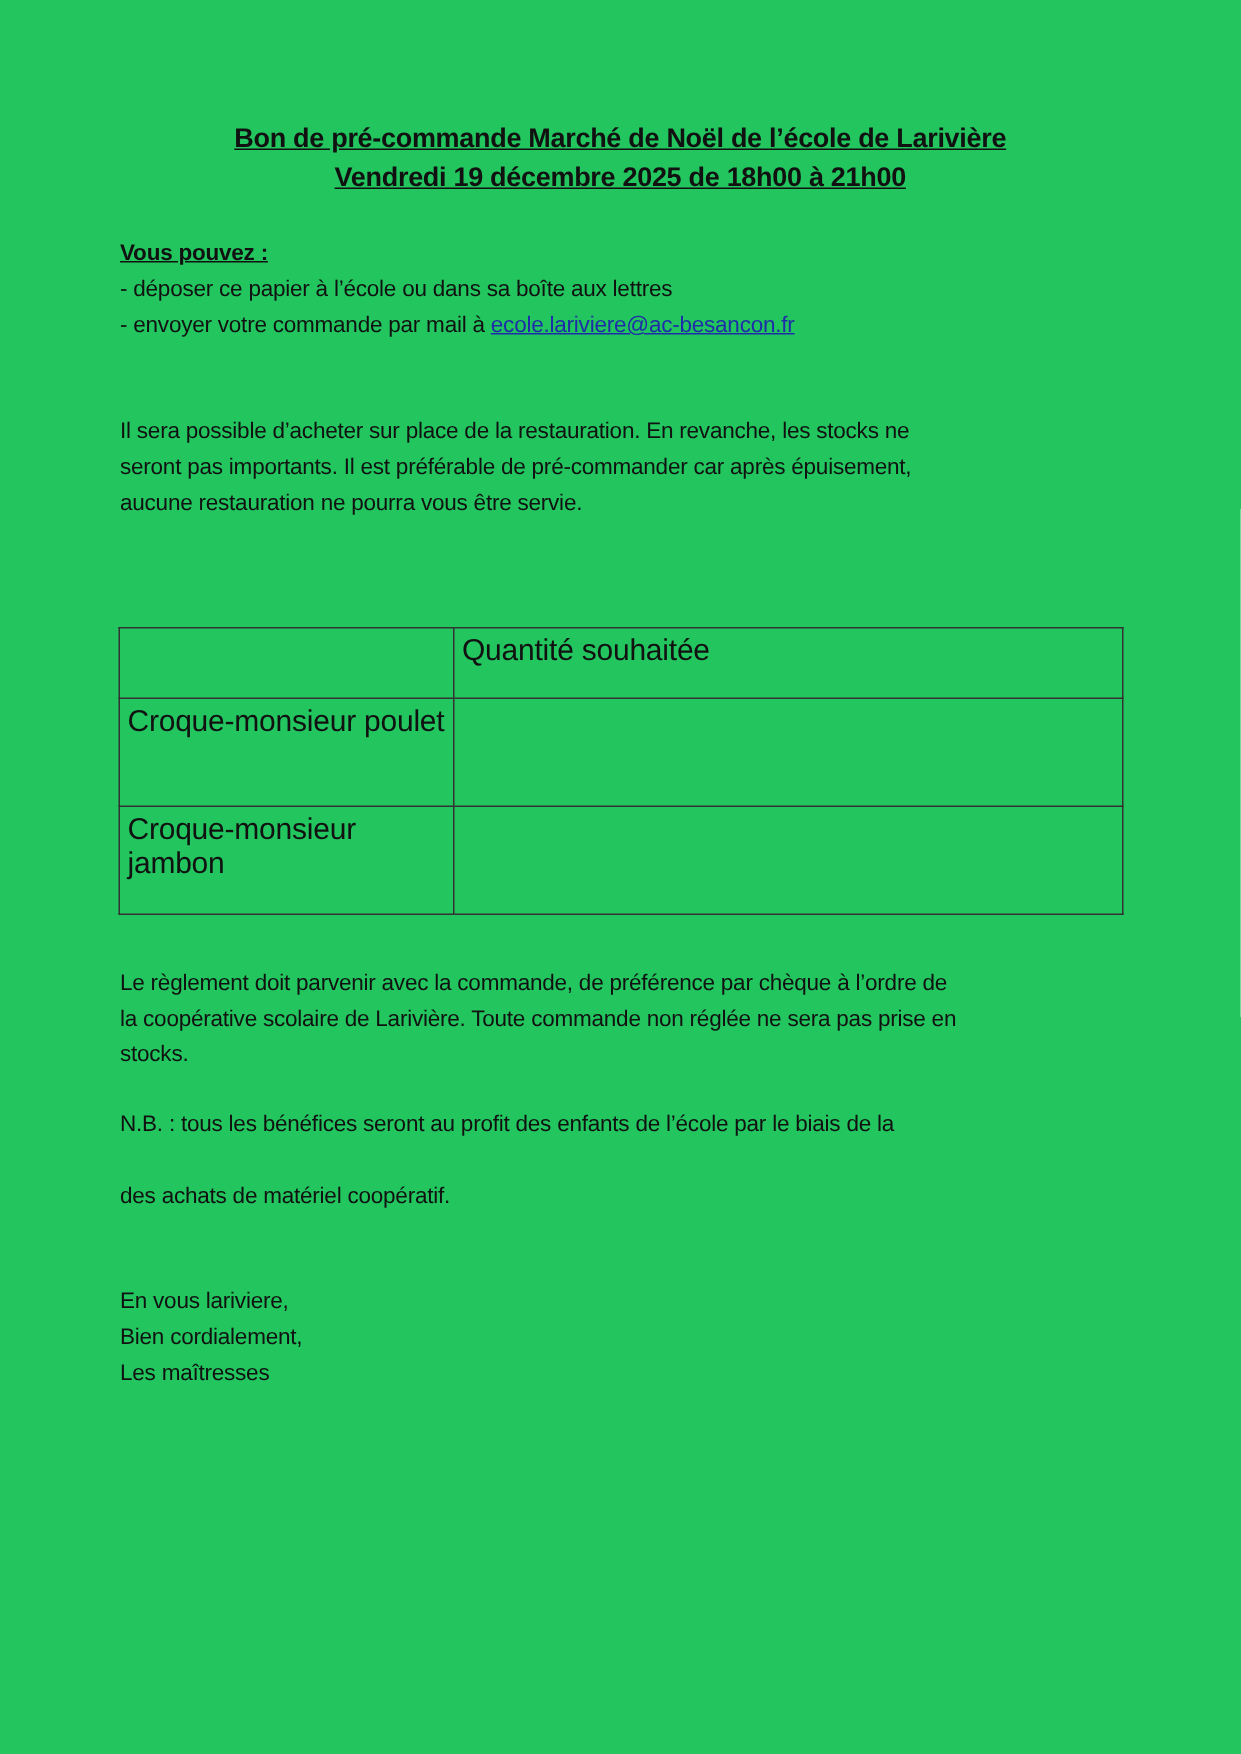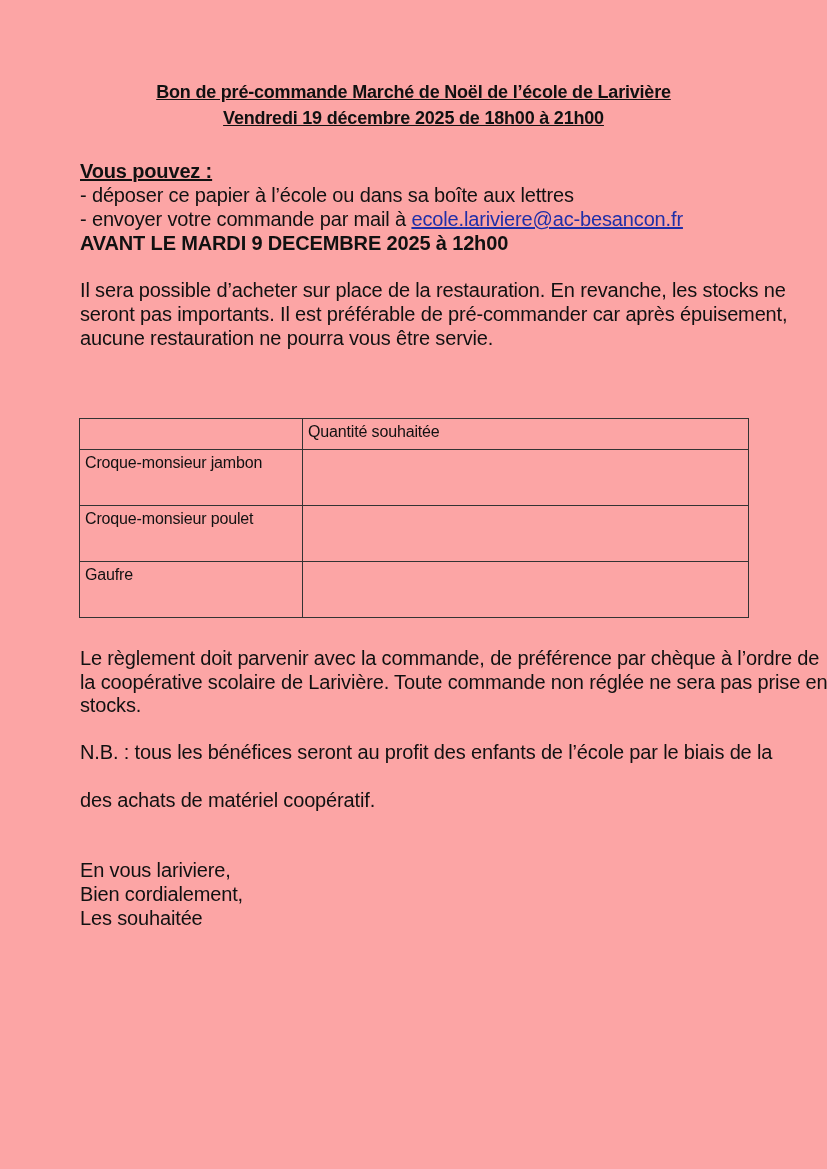--- a/index.html
+++ b/index.html
@@ -1,76 +1,71 @@
 <!DOCTYPE html>
 <html><head>
   <meta charset="utf-8">
   <style>
     html, body { margin: 0; padding: 0; background: #ffffff; }
     body { width: 827px; height: 1169px; position: relative; overflow: hidden;
       font-family: "Liberation Sans", sans-serif; color: #111; font-size: 16px; }
-    .page { position: absolute; left: 0; top: 0; width: 827px; height: 1169px; background: #fca5a5; }
+    .page { position: absolute; left: 0; top: 0; width: 827px; height: 1169px; background: #22c55e; }
     .title { position: absolute; left: 0; width: 827px; text-align: center; font-weight: bold;
       text-decoration: underline; font-size: 18px; letter-spacing: -0.2px; }
     .t1 { top: 82px; }
     .t2 { top: 108px; }
-    .line { position: absolute; left: 80px; white-space: nowrap; font-size: 20px; letter-spacing: -0.15px; }
+    .line { position: absolute; left: 80px; white-space: nowrap; font-size: 15px; letter-spacing: -0.15px; }
     .bold { font-weight: bold; }
     .ul { text-decoration: underline; }
     .link { color: #1f2ea8; text-decoration: underline; }
     table.order { position: absolute; left: 79px; top: 418px; width: 670px; border-collapse: collapse; }
-    table.order td { border: 1px solid #333; vertical-align: top; padding: 4px 5px 0 5px; font-size: 16px;
+    table.order td { border: 1px solid #333; vertical-align: top; padding: 4px 5px 16px 5px; font-size: 20px;
       letter-spacing: -0.15px; }
     table.order td.c1 { width: 212px; }
     table.order tr.head td { height: 26px; }
     table.order tr.item td { height: 51px; }
   </style>
 </head>
 <body>
 
 <div class="page">
 
   <div class="title t1">Bon de pré-commande Marché de Noël de l’école de Larivière </div>
   <div class="title t2">Vendredi 19 décembre 2025 de 18h00 à 21h00</div>
 
   <div class="line bold ul" style="top:160px">Vous pouvez :</div>
   <div class="line" style="top:184px">- déposer ce papier à l’école ou dans sa boîte aux lettres</div>
   <div class="line" style="top:208px"><span>- envoyer votre commande par mail à </span><a class="link" href="mailto:ecole.lariviere@ac-besancon.fr">ecole.lariviere@ac-besancon.fr</a></div>
-  <div class="line bold" style="top:232px">AVANT LE MARDI 9 DECEMBRE 2025 à 12h00</div>
 
   <div class="line" style="top:279px">Il sera possible d’acheter sur place de la restauration. En revanche, les stocks ne</div>
   <div class="line" style="top:303px">seront pas importants. Il est préférable de pré-commander car après épuisement,</div>
   <div class="line" style="top:327px">aucune restauration ne pourra vous être servie.</div>
 
 
   <table class="order">
     <tbody>
         <tr class="head">
       <td class="c1"></td>
       <td>Quantité souhaitée</td>
     </tr>
     <tr class="item">
-      <td class="c1">Croque-monsieur jambon</td>
-      <td></td>
-    </tr>
-    <tr class="item">
       <td class="c1">Croque-monsieur poulet</td>
       <td></td>
     </tr>
     <tr class="item">
-      <td class="c1">Gaufre</td>
+      <td class="c1">Croque-monsieur jambon</td>
       <td></td>
     </tr>
   </tbody>
     </table>
 
   <div class="line" style="top:647px">Le règlement doit parvenir avec la commande, de préférence par chèque à l’ordre de</div>
   <div class="line" style="top:671px">la coopérative scolaire de Larivière. Toute commande non réglée ne sera pas prise en</div>
   <div class="line" style="top:694px">stocks.</div>
 
   <div class="line" style="top:741px">N.B. : tous les bénéfices seront au profit des enfants de l’école par le biais de la</div>
   <div class="line" style="top:789px">des achats de matériel coopératif.</div>
 
   <div class="line" style="top:859px">En vous lariviere,</div>
   <div class="line" style="top:883px">Bien cordialement,</div>
-  <div class="line" style="top:907px">Les souhaitée</div>
+  <div class="line" style="top:907px">Les maîtresses</div>
 
 </div>
 
 </body></html>

